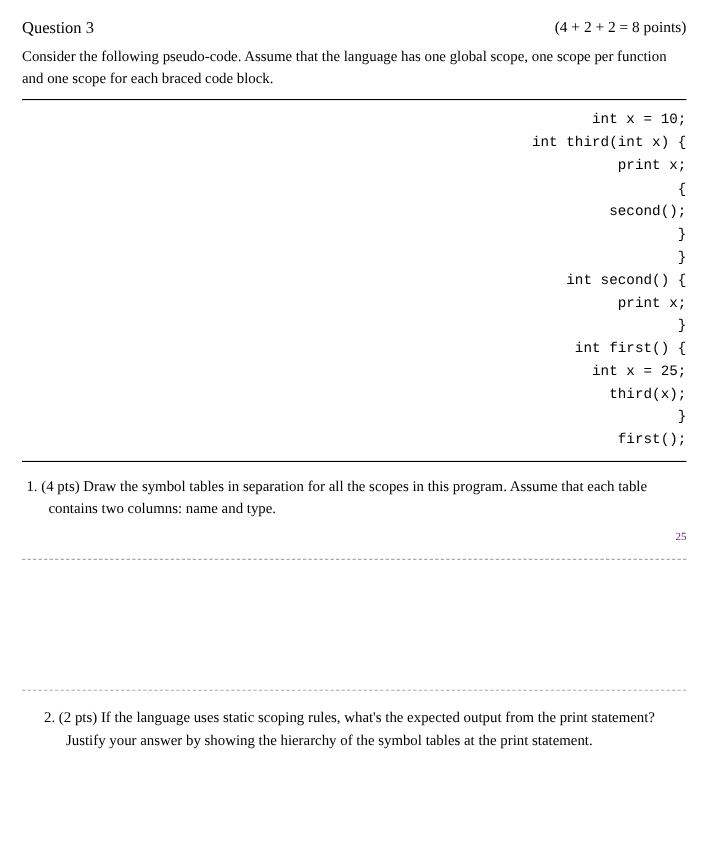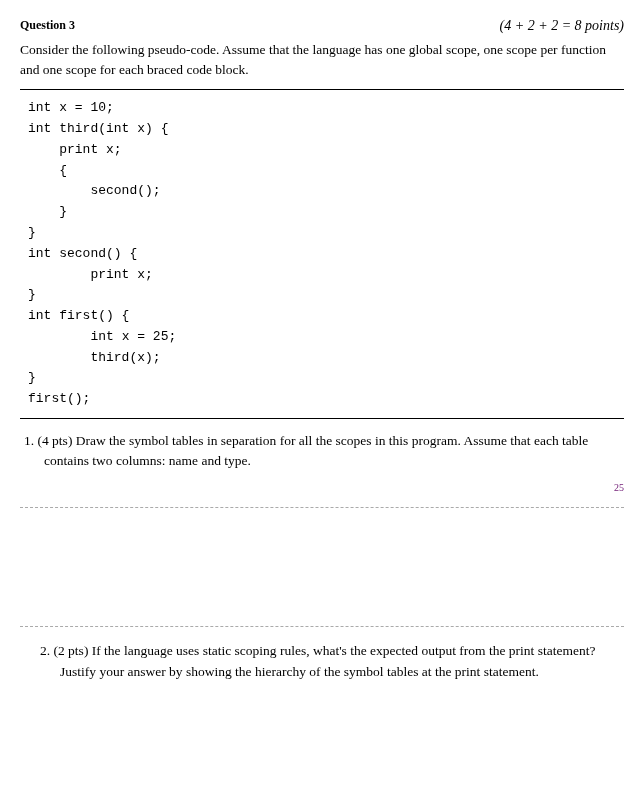--- a/index.html
+++ b/index.html
@@ -16,45 +16,45 @@
       color: #000;
       padding: 18px 20px;
     }
     .question-header {
       display: flex;
       justify-content: space-between;
       align-items: flex-start;
       margin-bottom: 6px;
     }
     .question-title {
-      font-weight: bold;
-      font-size: 12px;
+      font-weight: normal;
+      font-size: 15px;
     }
     .question-points {
       font-size: 14px;
       white-space: nowrap;
-      font-style: italic;
     }
     .question-desc {
       font-size: 13.5px;
       margin-bottom: 10px;
       line-height: 1.45;
     }
     .code-block {
       border-top: 1px solid #000;
       border-bottom: 1px solid #000;
       padding: 8px 0 8px 8px;
       margin-bottom: 12px;
       font-family: "Courier New", Courier, monospace;
       font-size: 13px;
       line-height: 1.6;
       color: #000;
     }
     .code-line {
       white-space: pre;
+      text-align: right;
     }
     .kw {
       color: #000;
       font-family: "Courier New", Courier, monospace;
     }
     .sub-questions {
       font-size: 13.5px;
       line-height: 1.5;
       margin-bottom: 10px;
     }

